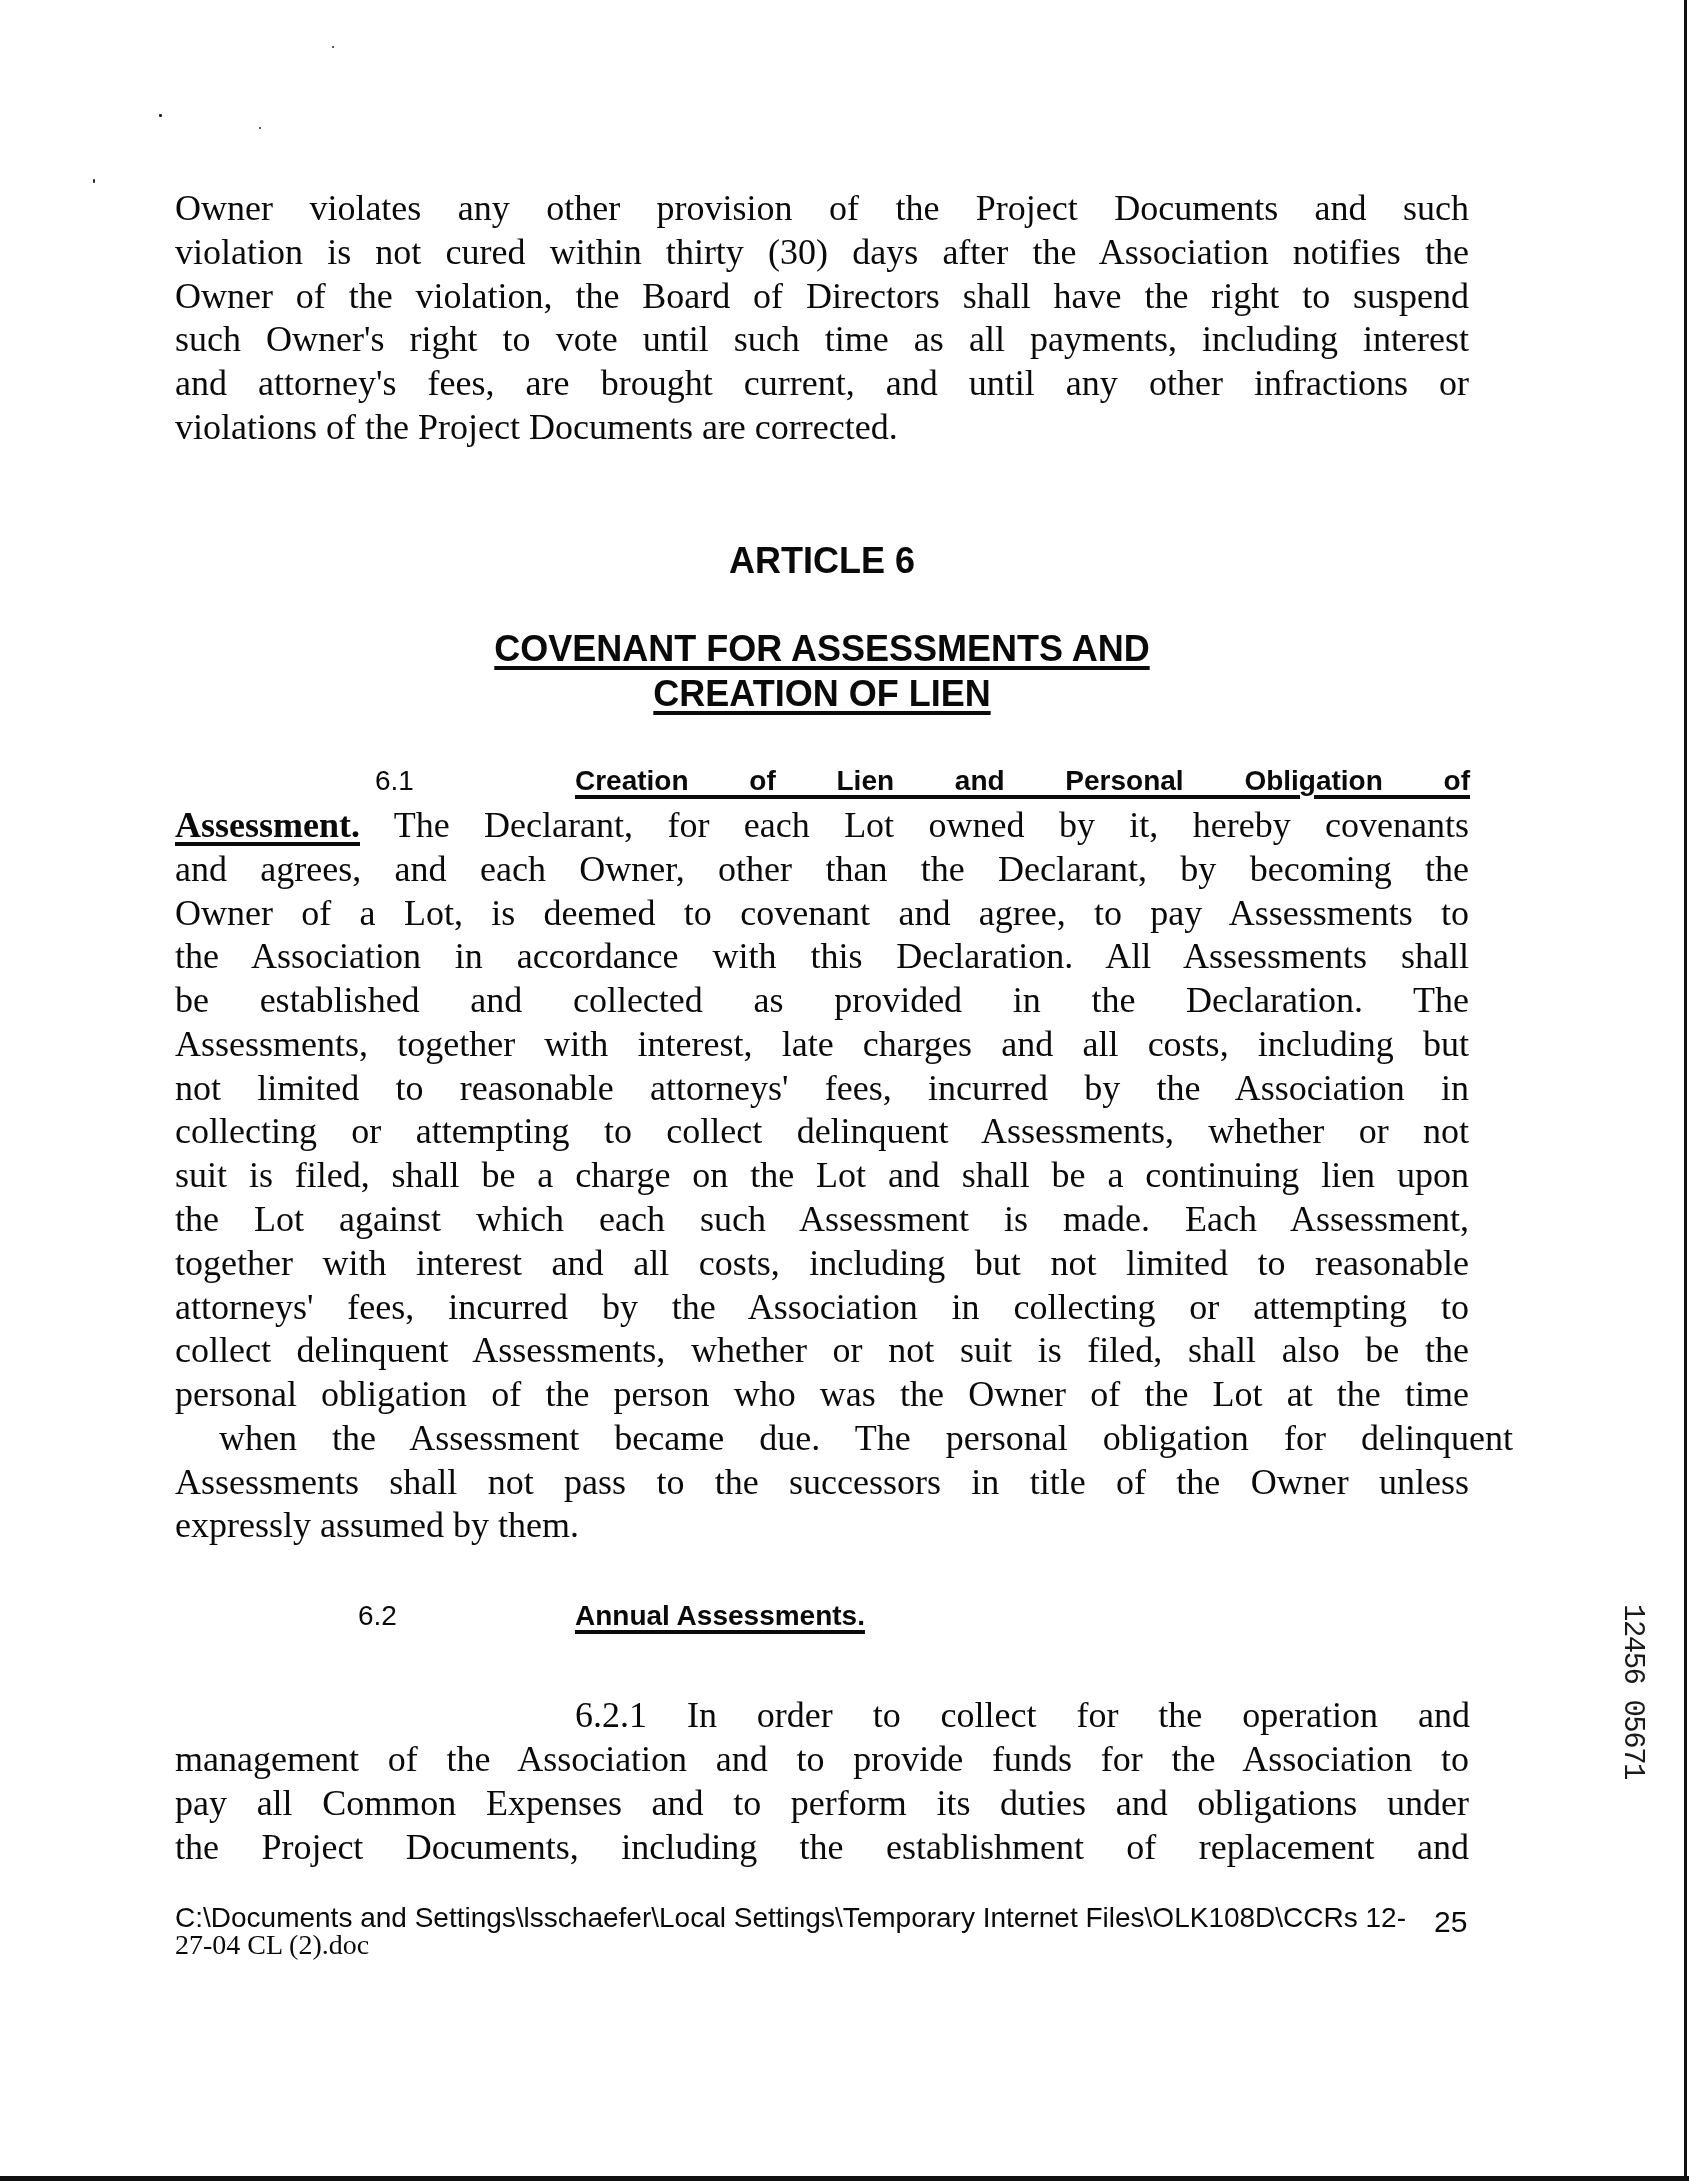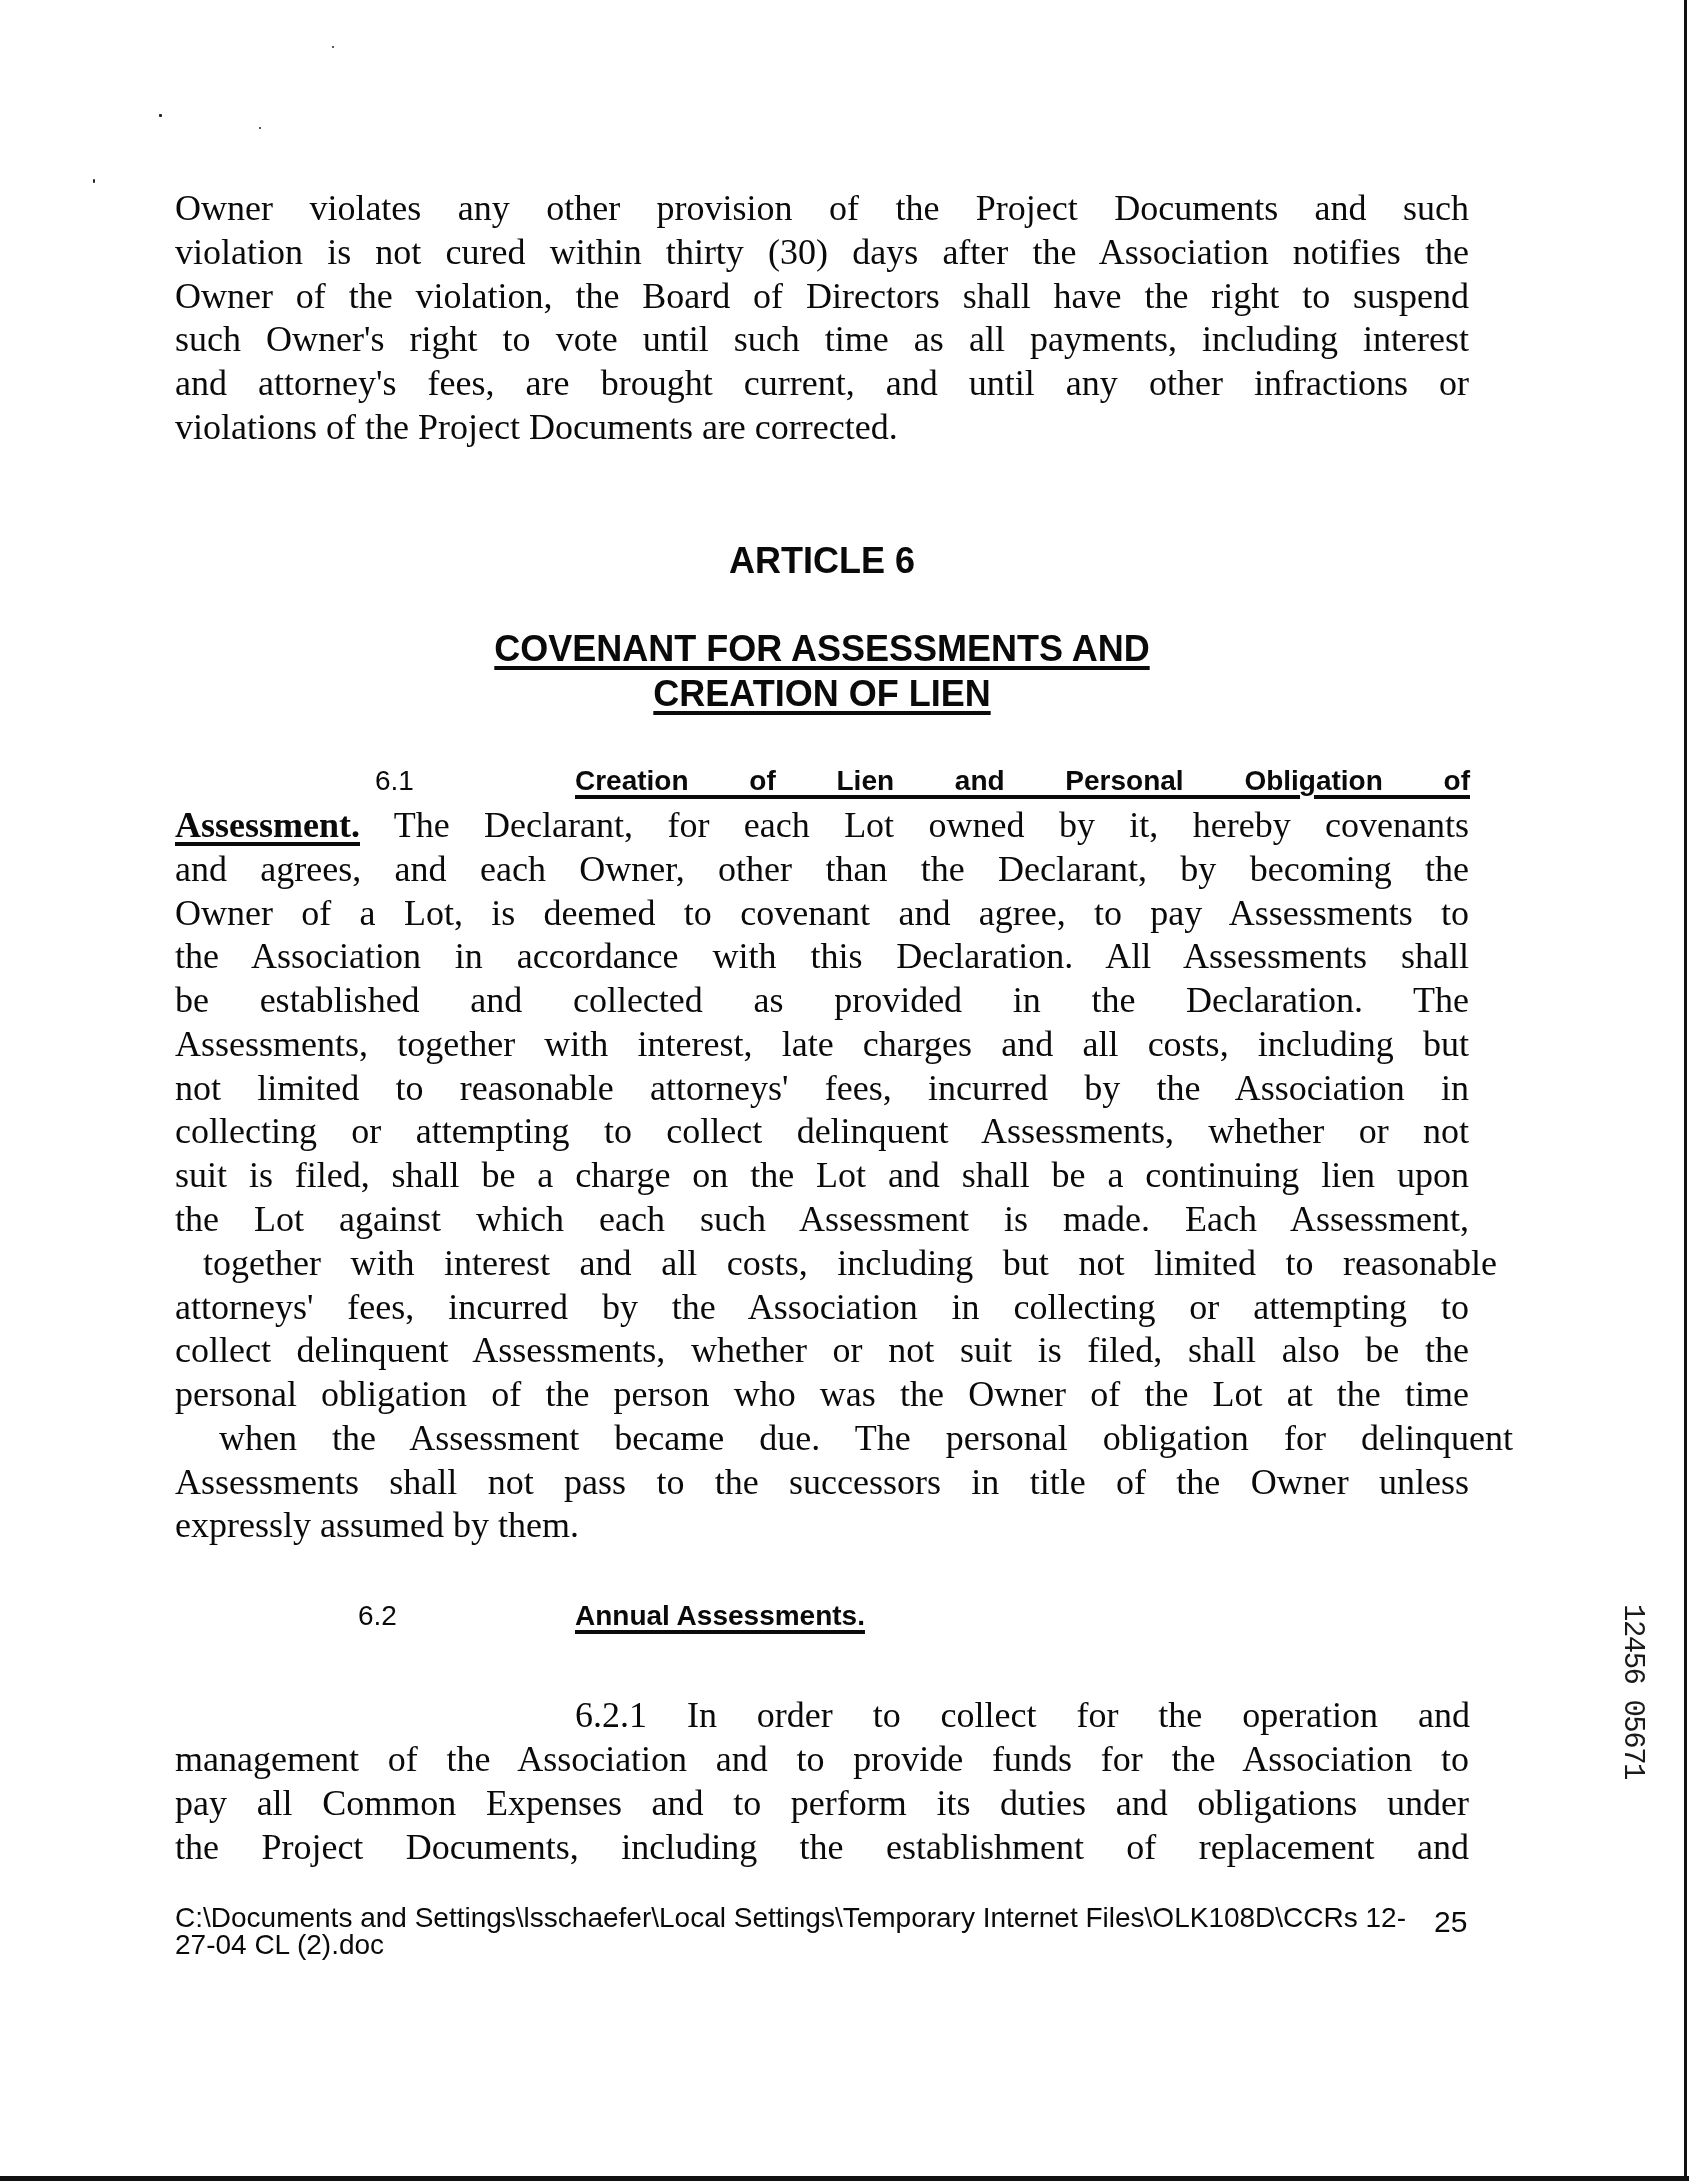--- a/index.html
+++ b/index.html
@@ -124,21 +124,21 @@
 
     <div class="line j" style="top:847px;">and agrees, and each Owner, other than the Declarant, by becoming the</div>
     <div class="line j" style="top:891px;">Owner of a Lot, is deemed to covenant and agree, to pay Assessments to</div>
     <div class="line j" style="top:934px;">the Association in accordance with this Declaration.  All Assessments shall</div>
     <div class="line j" style="top:978px;">be established and collected as provided in the Declaration.  The</div>
     <div class="line j" style="top:1022px;">Assessments, together with interest, late charges and all costs, including but</div>
     <div class="line j" style="top:1066px;">not limited to reasonable attorneys' fees, incurred by the Association in</div>
     <div class="line j" style="top:1109px;">collecting or attempting to collect delinquent Assessments, whether or not</div>
     <div class="line j" style="top:1153px;">suit is filed, shall be a charge on the Lot and shall be a continuing lien upon</div>
     <div class="line j" style="top:1197px;">the Lot against which each such Assessment is made.  Each Assessment,</div>
-    <div class="line j" style="top:1241px;margin-left:28px;">together with interest and all costs, including but not limited to reasonable</div>
+    <div class="line j" style="top:1241px;">together with interest and all costs, including but not limited to reasonable</div>
     <div class="line j" style="top:1285px;">attorneys' fees, incurred by the Association in collecting or attempting to</div>
     <div class="line j" style="top:1328px;">collect delinquent Assessments, whether or not suit is filed, shall also be the</div>
     <div class="line j" style="top:1372px;">personal obligation of the person who was the Owner of the Lot at the time</div>
     <div class="line j" style="top:1416px;margin-left:44px;">when the Assessment became due.  The personal obligation for delinquent</div>
     <div class="line j" style="top:1460px;">Assessments shall not pass to the successors in title of the Owner unless</div>
     <div class="line" style="top:1503px;">expressly assumed by them.</div>
   </div>
 
   <div>
     <div class="secnum" style="left:358px; top:1594px;">6.2</div>
@@ -152,21 +152,21 @@
       <div class="line j" style="top:1781px;">pay all Common Expenses and to perform its duties and obligations under</div>
       <div class="line j" style="top:1825px;">the Project Documents, including the establishment of replacement and</div>
     </div>
   </div>
 
   <div class="stamp">
     <span>12456 05671</span>
   </div>
 
   <div class="footer" style="top:1904px;">C:\Documents and Settings\lsschaefer\Local Settings\Temporary Internet Files\OLK108D\CCRs 12-</div>
-  <div class="footer" style="top:1931px;">27-04 CL (2).doc</div>
+  <div class="footer" style="top:1931px;font-family:Liberation Serif, serif;">27-04 CL (2).doc</div>
   <div class="pagenum">25</div>
 
   <div class="speck" style="left:159px; top:114px;"></div>
   <div class="speck" style="left:93px; top:179px; width:2px; height:4px;"></div>
   <div class="speck" style="left:259px; top:127px; width:2px; height:2px;"></div>
   <div class="speck" style="left:332px; top:46px; width:2px; height:2px;"></div>
 
   <div class="border-right"></div>
   <div class="border-bottom"></div>
 </div>

